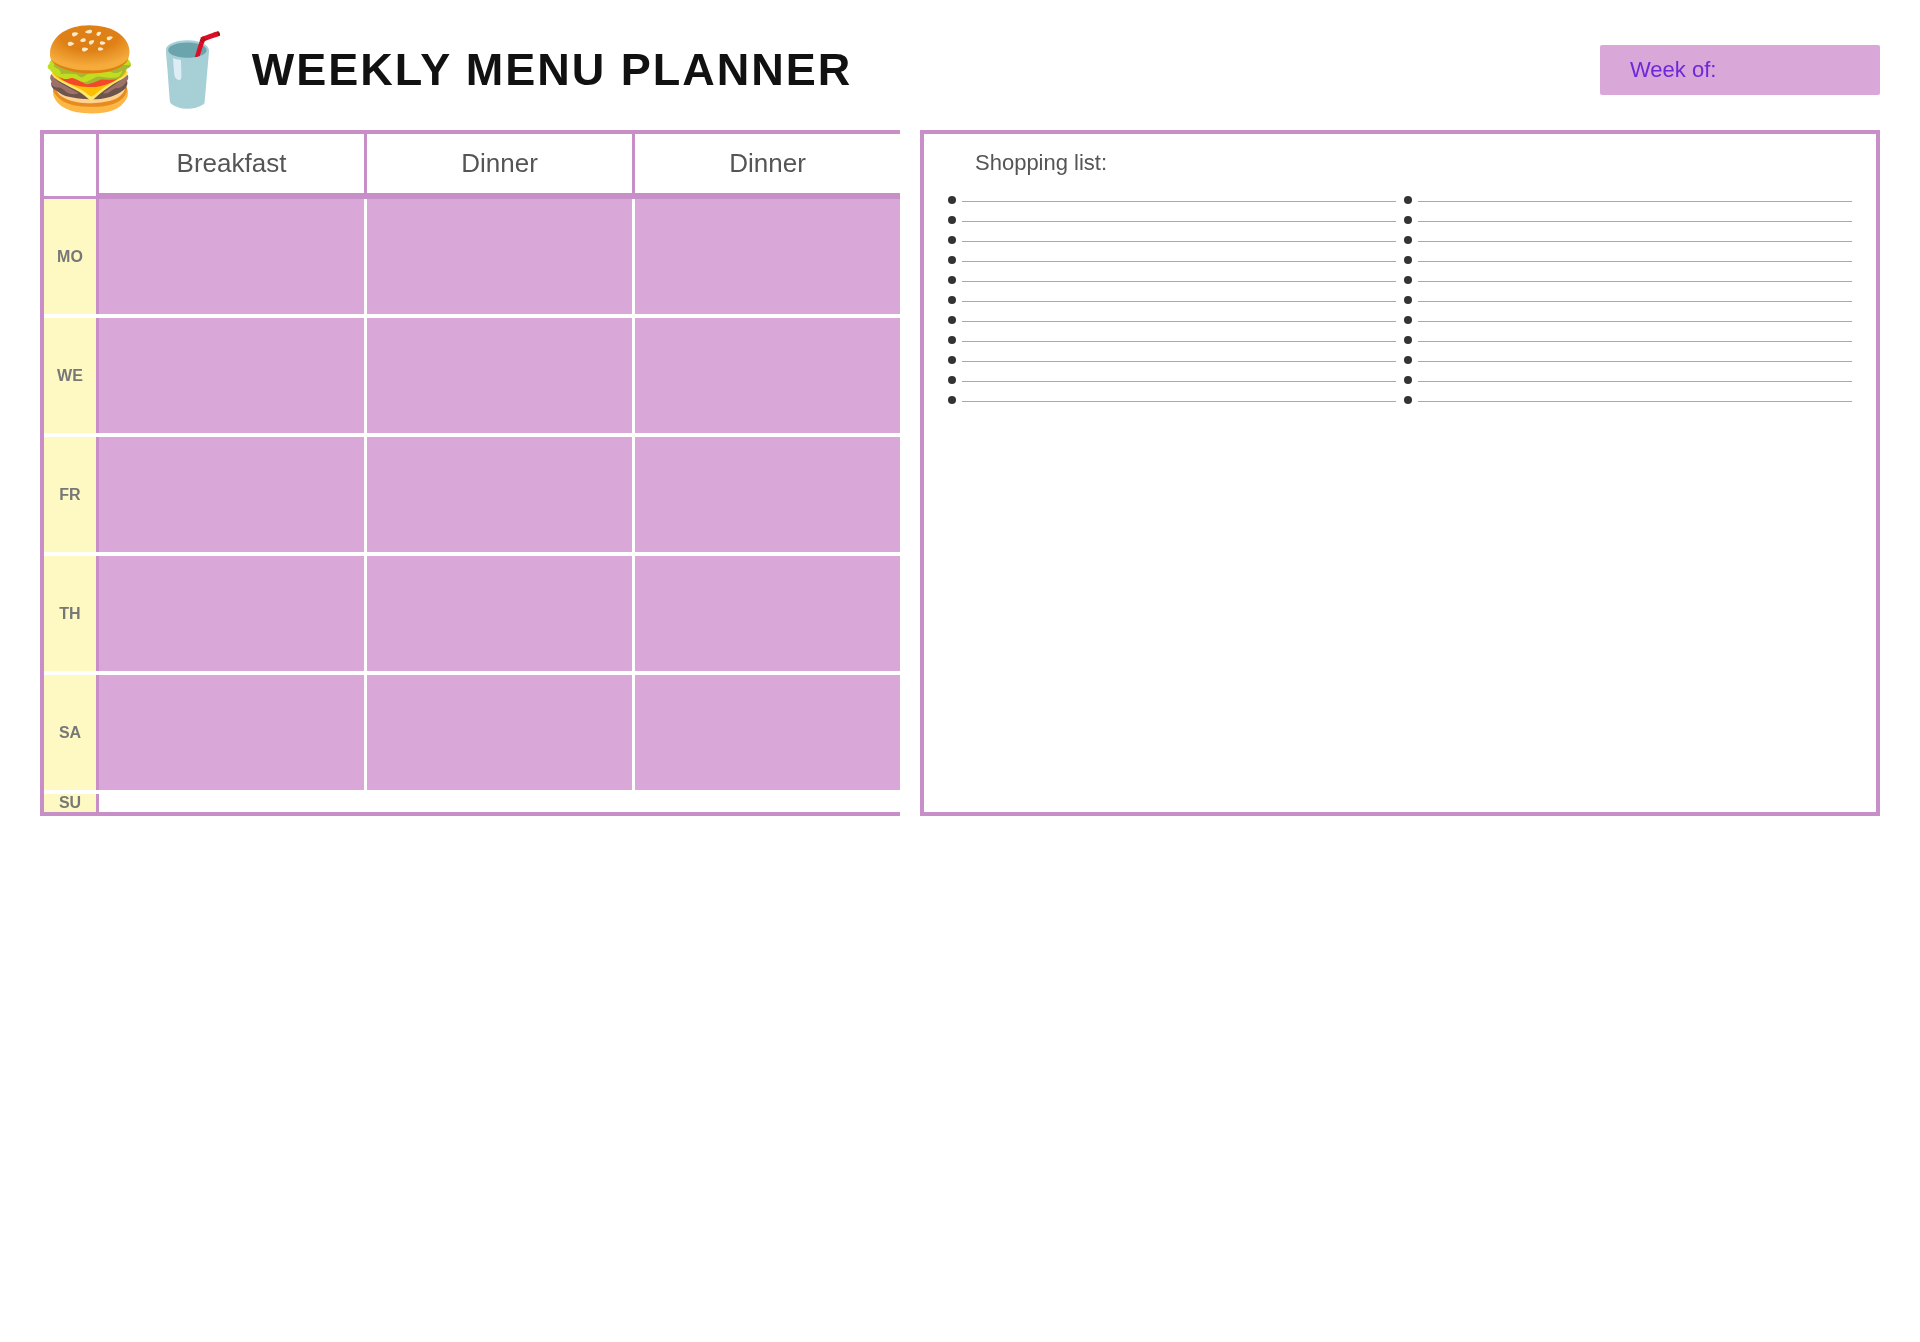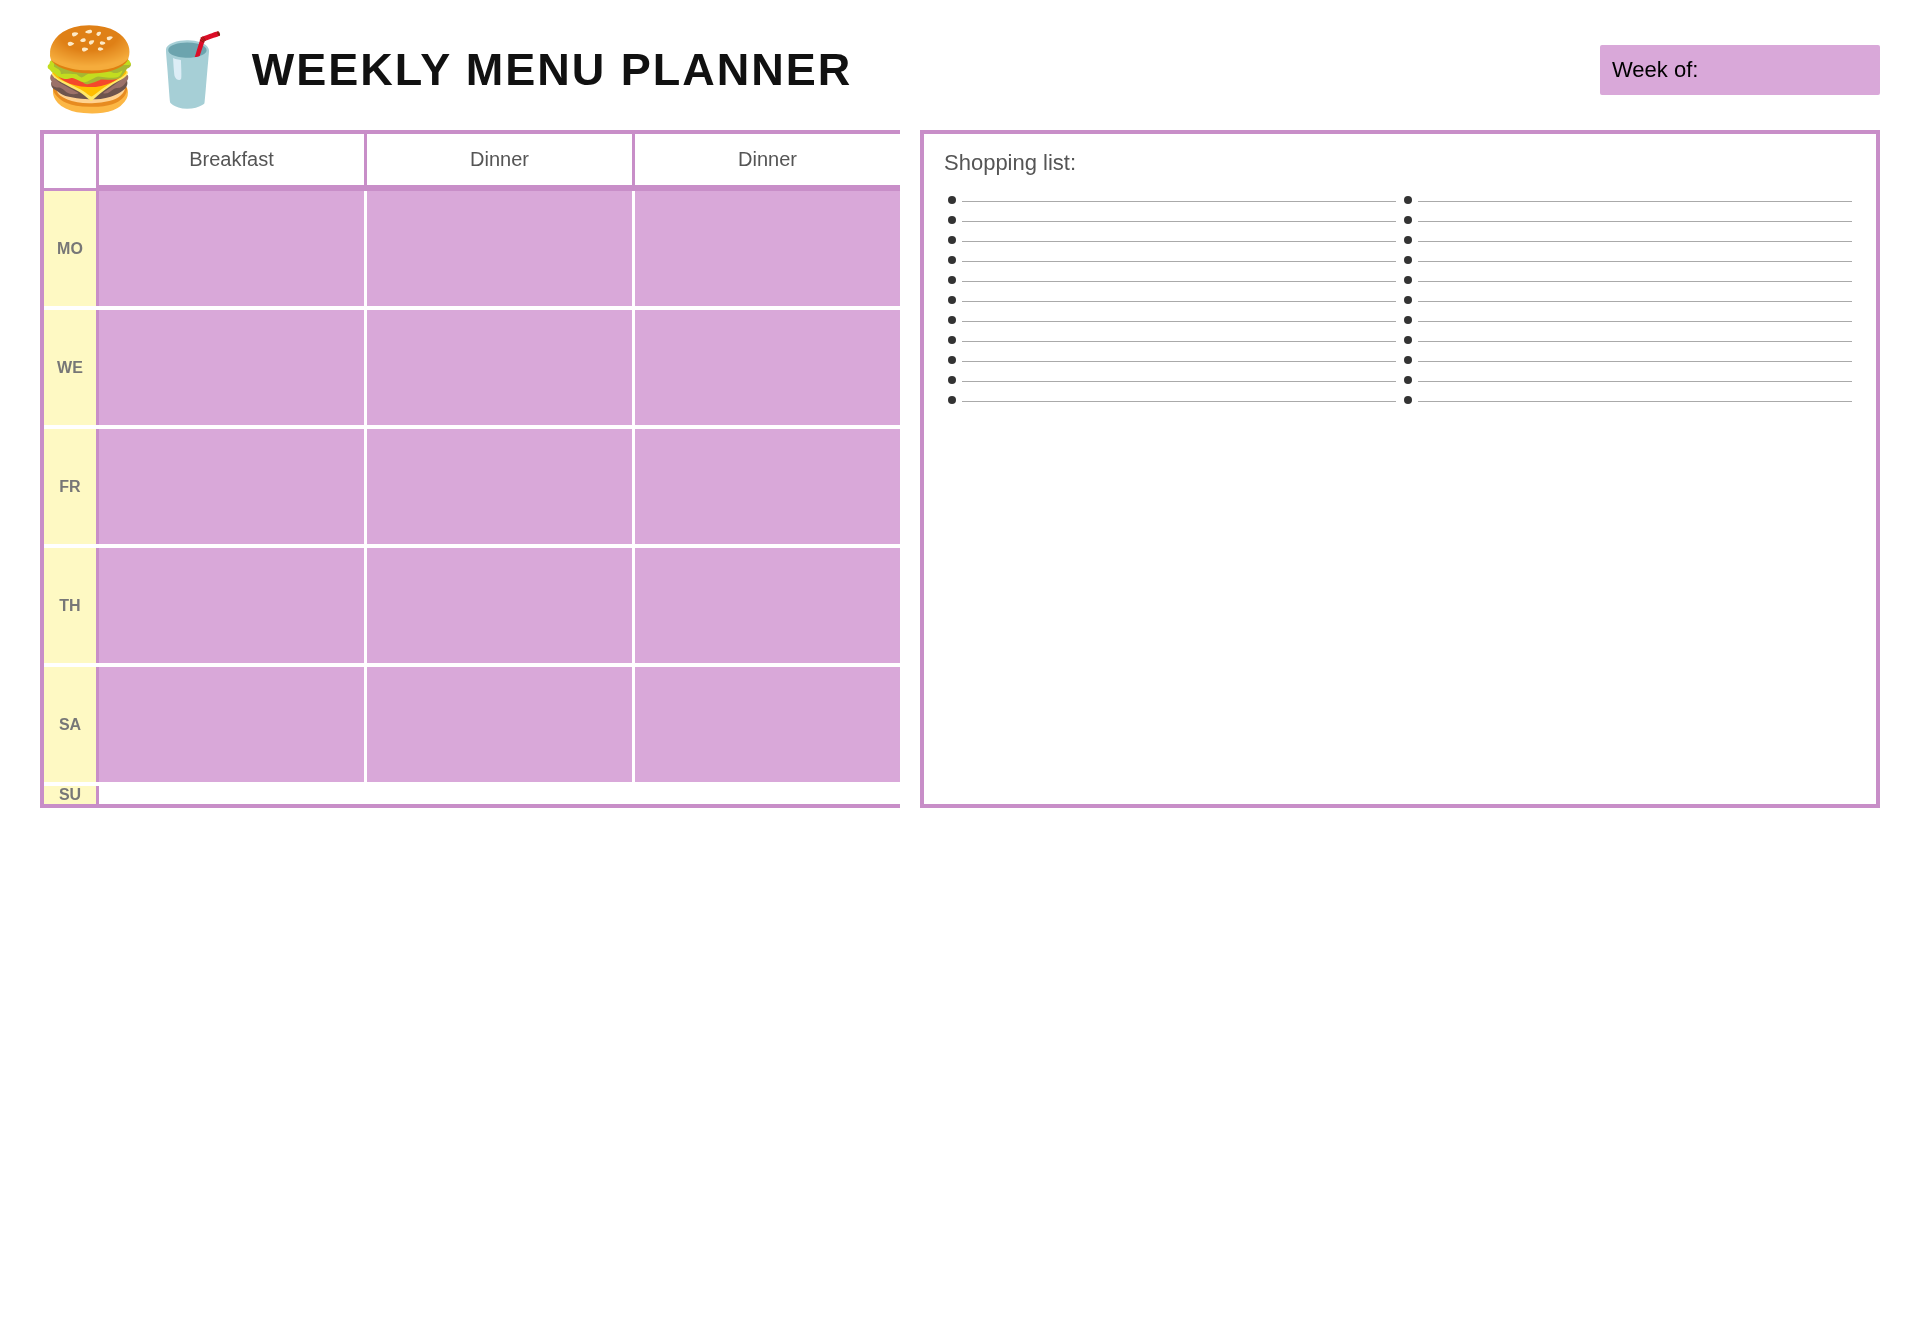--- a/index.html
+++ b/index.html
@@ -41,23 +41,23 @@
       font-weight: 700;
       letter-spacing: 2px;
       color: #111;
       text-transform: uppercase;
       font-family: Arial Black, Arial, sans-serif;
     }
 
     .week-of-box {
       margin-left: auto;
       background: #d9a8d9;
-      padding: 12px 12px;
+      padding: 12px 30px;
       font-size: 22px;
-      color: #000000;
+      color: #6d28d9;
       min-width: 280px;
       border-radius: 2px;
       align-self: center;
     }
 
     
     .main-layout {
       display: flex;
       gap: 0;
       width: 100%;
@@ -68,21 +68,21 @@
       flex: 0 0 860px;
       border-left: 4px solid #c88ec8;
       border-top: 4px solid #c88ec8;
       border-bottom: 4px solid #c88ec8;
     }
 
     .meal-header {
       flex: 1;
       text-align: center;
       padding: 14px 5px;
-      font-size: 20px;
+      font-size: 26px;
       color: #555;
       border-right: 3px solid #c88ec8;
       border-bottom: 3px solid #c88ec8;
     }
     .meal-header:last-child {
       border-right: none;
     }
 
     .planner-row {
       display: flex;
@@ -121,20 +121,21 @@
       margin-left: 20px;
       border: 4px solid #c88ec8;
       padding: 16px 20px;
       background: #fff;
     }
 
     .shopping-title {
       font-size: 22px;
       color: #555;
       margin-bottom: 14px;
+      margin-left: 31px;
     }
 
     .shopping-list-grid {
       display: grid;
       grid-template-columns: 1fr 1fr;
       gap: 0;
     }
 
     .shopping-item {
       display: flex;

